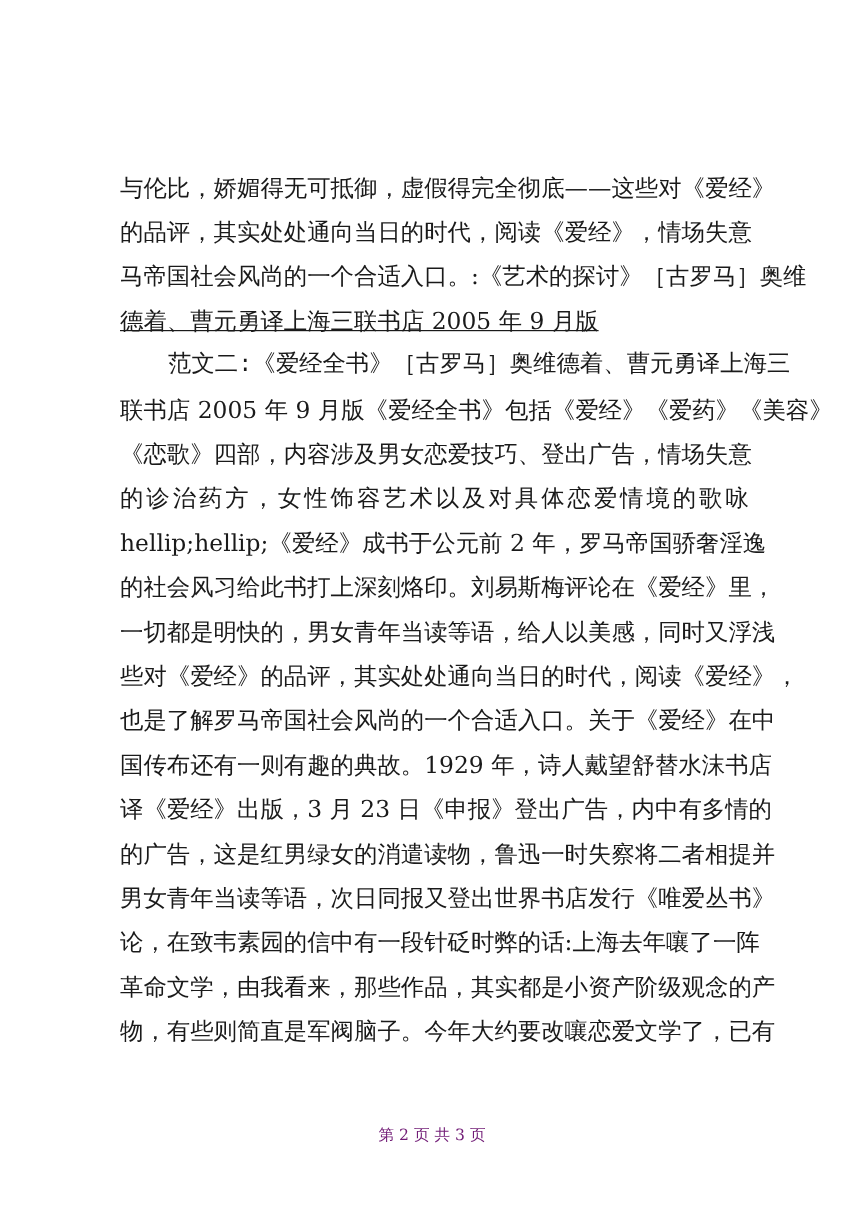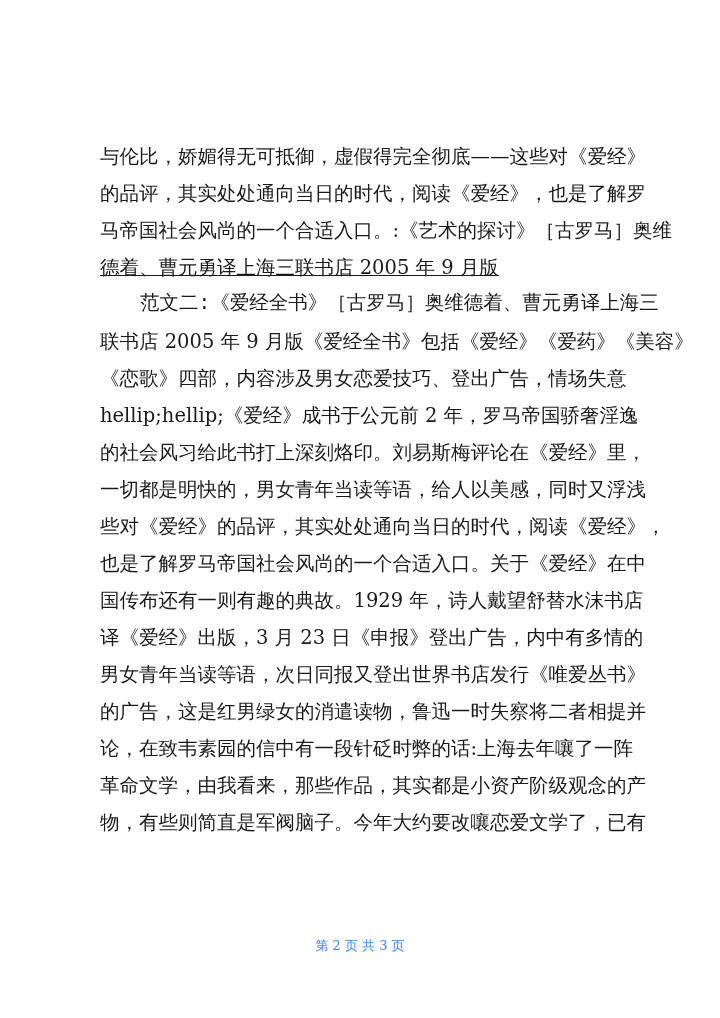--- a/index.html
+++ b/index.html
@@ -46,43 +46,44 @@
       padding-left: 40px;
       font-family: Liberation Mono, monospace;
     }
     .footer {
       position: absolute;
       left: 0;
       top: 937px;
       width: 720px;
       text-align: center;
       font-size: 13px;
-      color: #3b82f6;
+      color: #701a75;
     }
   </style>
 </head>
 <body>
 
 <div class="page">
   <div class="content">
     <div class="line">与伦比，娇媚得无可抵御，虚假得完全彻底——这些对《爱经》</div>
-    <div class="line">的品评，其实处处通向当日的时代，阅读《爱经》，也是了解罗</div>
+    <div class="line">的品评，其实处处通向当日的时代，阅读《爱经》，情场失意</div>
     <div class="line">马帝国社会风尚的一个合适入口。:《艺术的探讨》［古罗马］奥维</div>
     <div class="line last">德着、曹元勇译上海三联书店 2005 年 9 月版</div>
     <div class="line indent">范文二:《爱经全书》［古罗马］奥维德着、曹元勇译上海三</div>
     <div class="line">联书店 2005 年 9 月版《爱经全书》包括《爱经》《爱药》《美容》</div>
     <div class="line">《恋歌》四部，内容涉及男女恋爱技巧、登出广告，情场失意</div>
+    <div class="line">的诊治药方，女性饰容艺术以及对具体恋爱情境的歌咏</div>
     <div class="line">hellip;hellip;《爱经》成书于公元前 2 年，罗马帝国骄奢淫逸</div>
     <div class="line">的社会风习给此书打上深刻烙印。刘易斯梅评论在《爱经》里，</div>
     <div class="line">一切都是明快的，男女青年当读等语，给人以美感，同时又浮浅</div>
     <div class="line">些对《爱经》的品评，其实处处通向当日的时代，阅读《爱经》，</div>
     <div class="line">也是了解罗马帝国社会风尚的一个合适入口。关于《爱经》在中</div>
     <div class="line">国传布还有一则有趣的典故。1929 年，诗人戴望舒替水沫书店</div>
     <div class="line">译《爱经》出版，3 月 23 日《申报》登出广告，内中有多情的</div>
+    <div class="line">的广告，这是红男绿女的消遣读物，鲁迅一时失察将二者相提并</div>
     <div class="line">男女青年当读等语，次日同报又登出世界书店发行《唯爱丛书》</div>
-    <div class="line">的广告，这是红男绿女的消遣读物，鲁迅一时失察将二者相提并</div>
     <div class="line">论，在致韦素园的信中有一段针砭时弊的话:上海去年嚷了一阵</div>
     <div class="line">革命文学，由我看来，那些作品，其实都是小资产阶级观念的产</div>
     <div class="line">物，有些则简直是军阀脑子。今年大约要改嚷恋爱文学了，已有</div>
   </div>
 
   <div class="footer">第 2 页  共 3 页</div>
 </div>
 
 </body></html>

